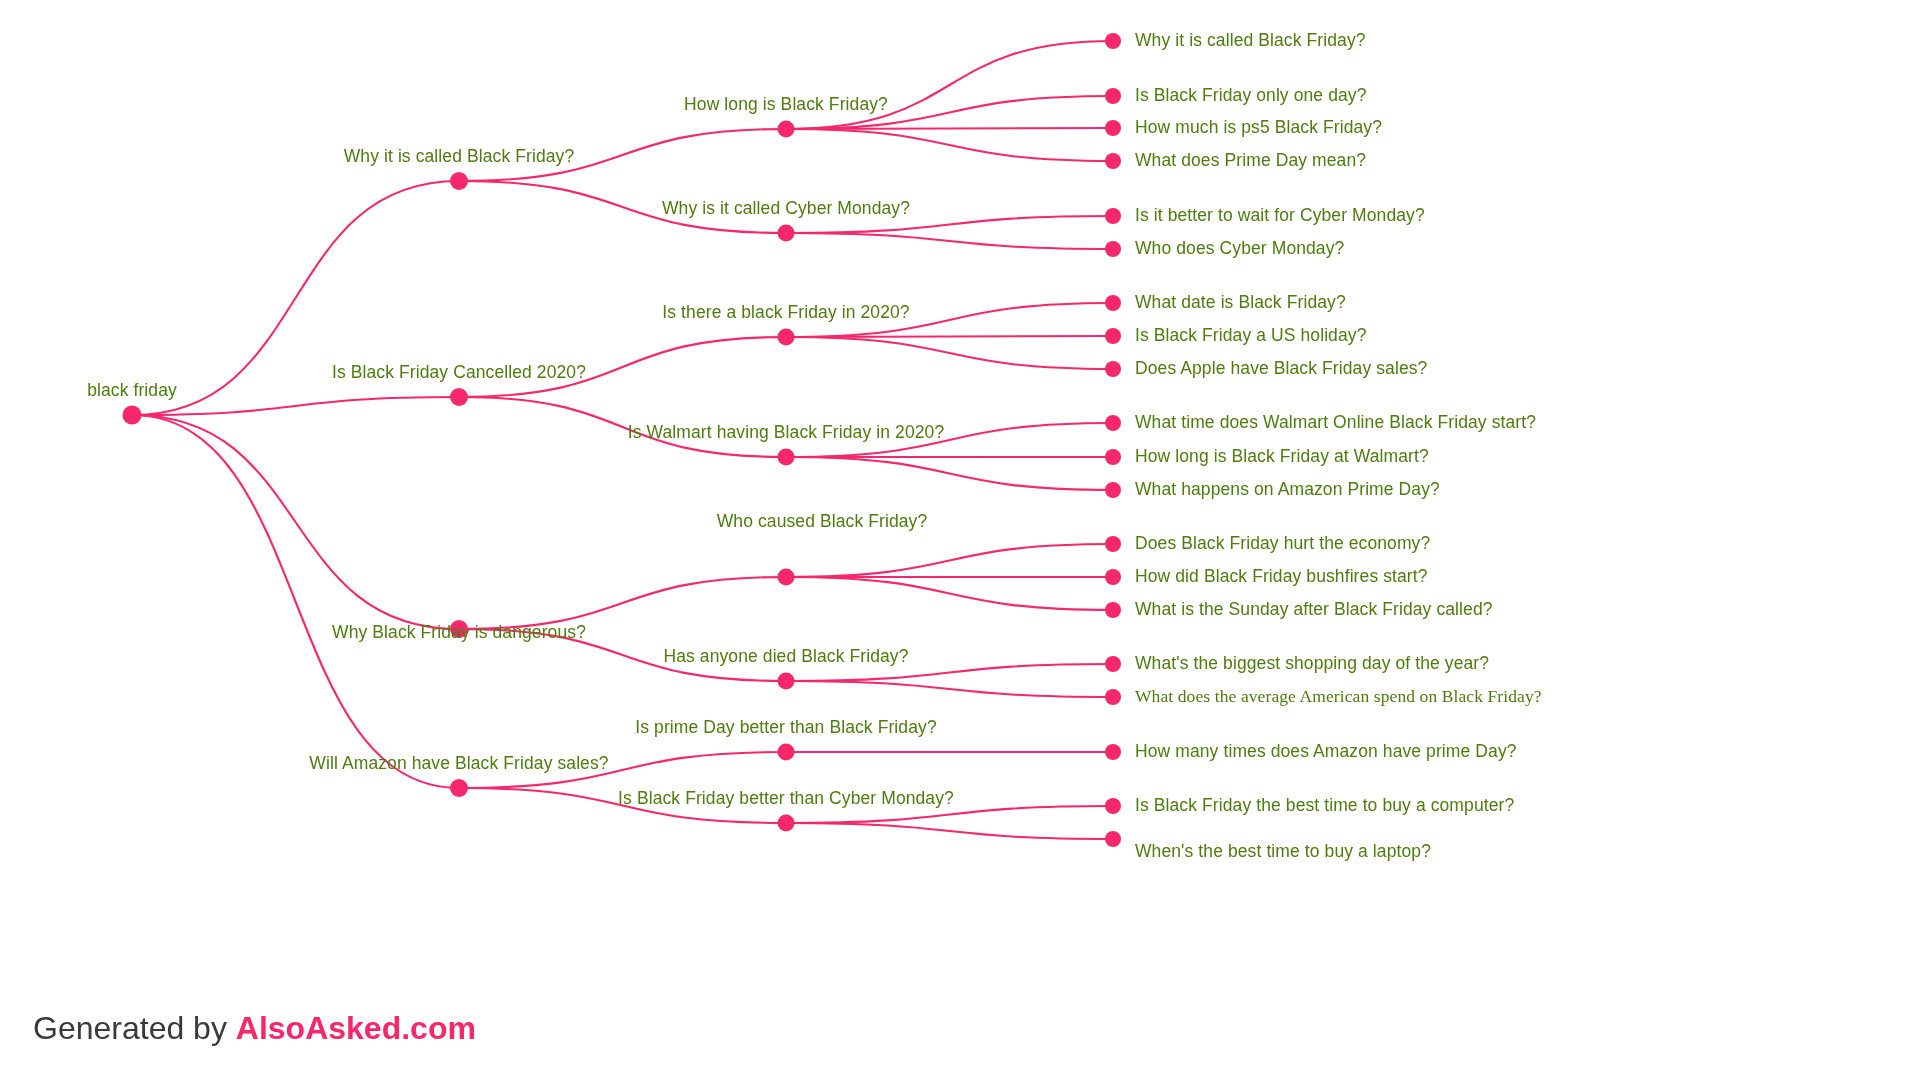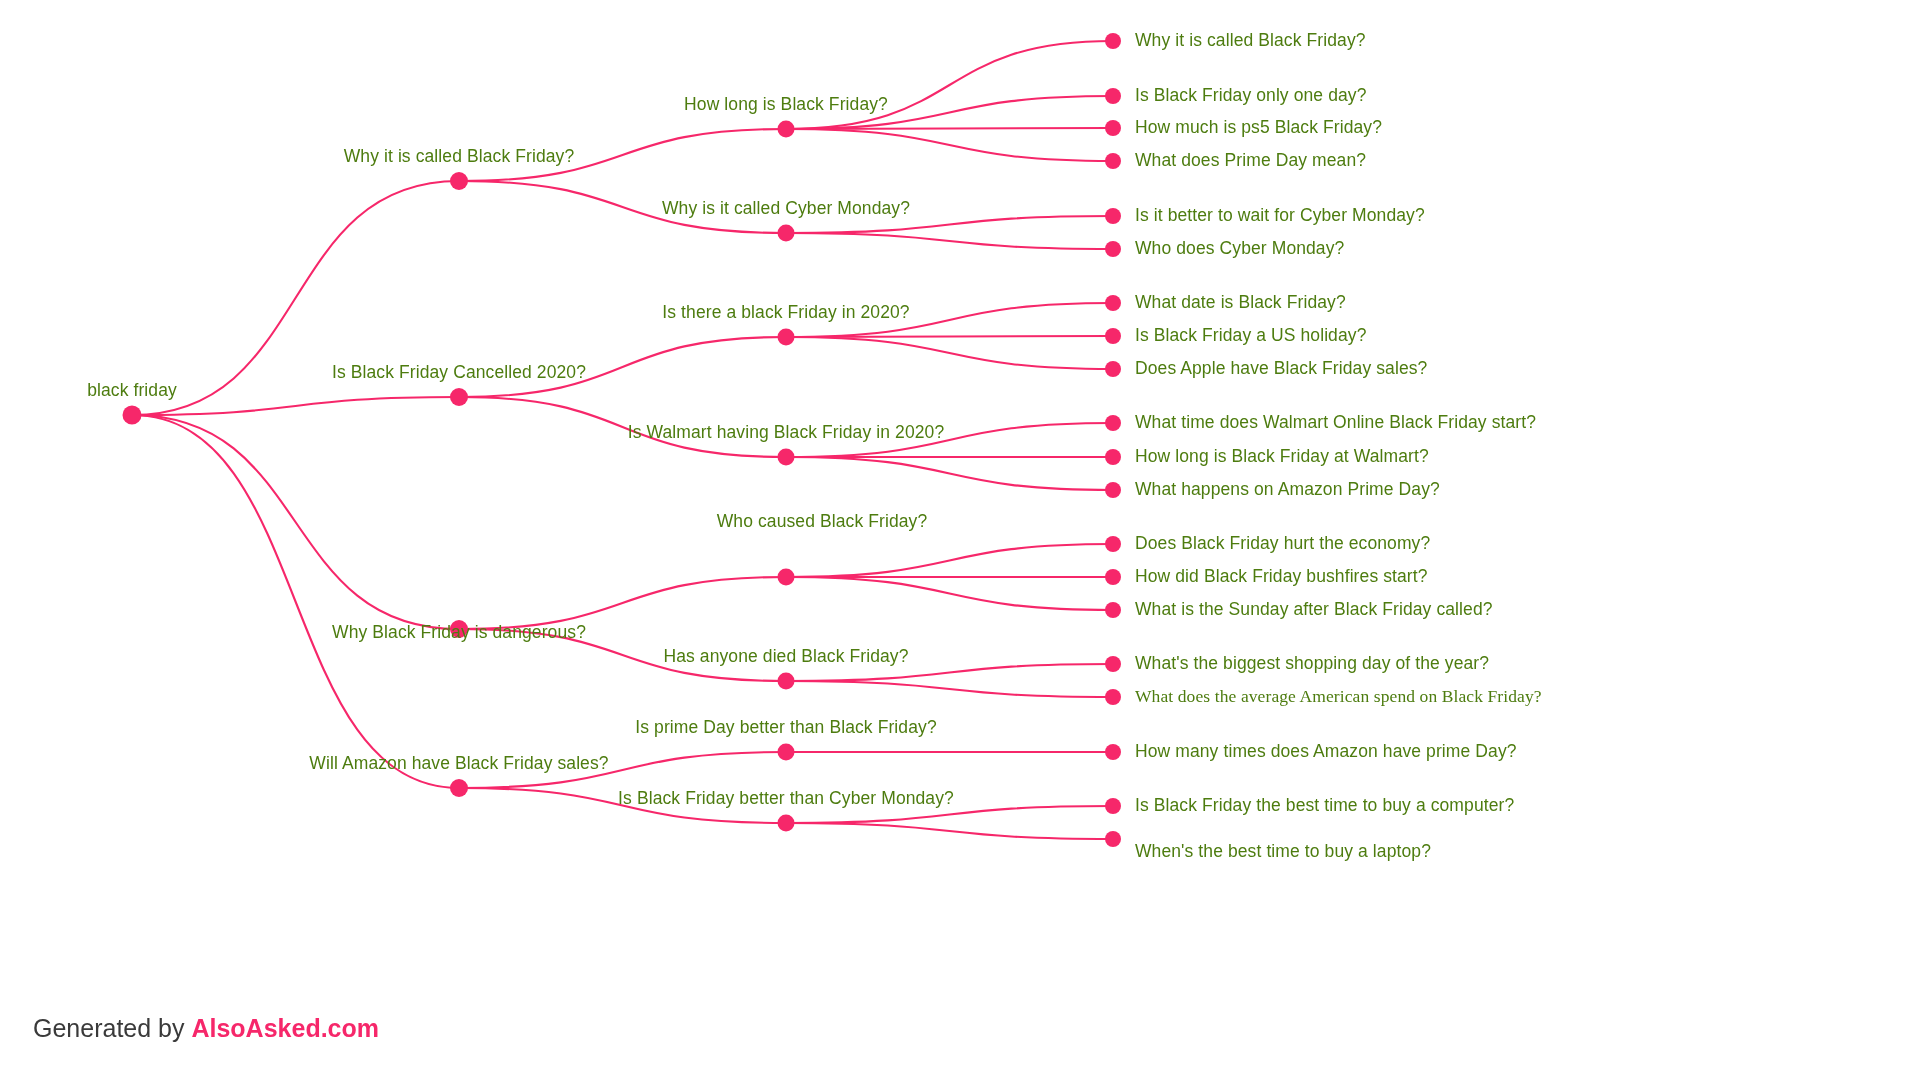--- a/index.html
+++ b/index.html
@@ -51,21 +51,21 @@
   }
   
   .label-right {
     transform: translate(0, -50%);
   }
   #footer {
     position: absolute;
     left: 33px;
     top: 1028px;
     transform: translateY(-50%);
-    font-size: 25px;
+    font-size: 32px;
     color: #3a3a3a;
     font-family: "Liberation Sans", sans-serif;
     white-space: nowrap;
   }
   #footer .brand {
     color: #f6276a;
     font-weight: bold;
   }
 </style>
 </head>

